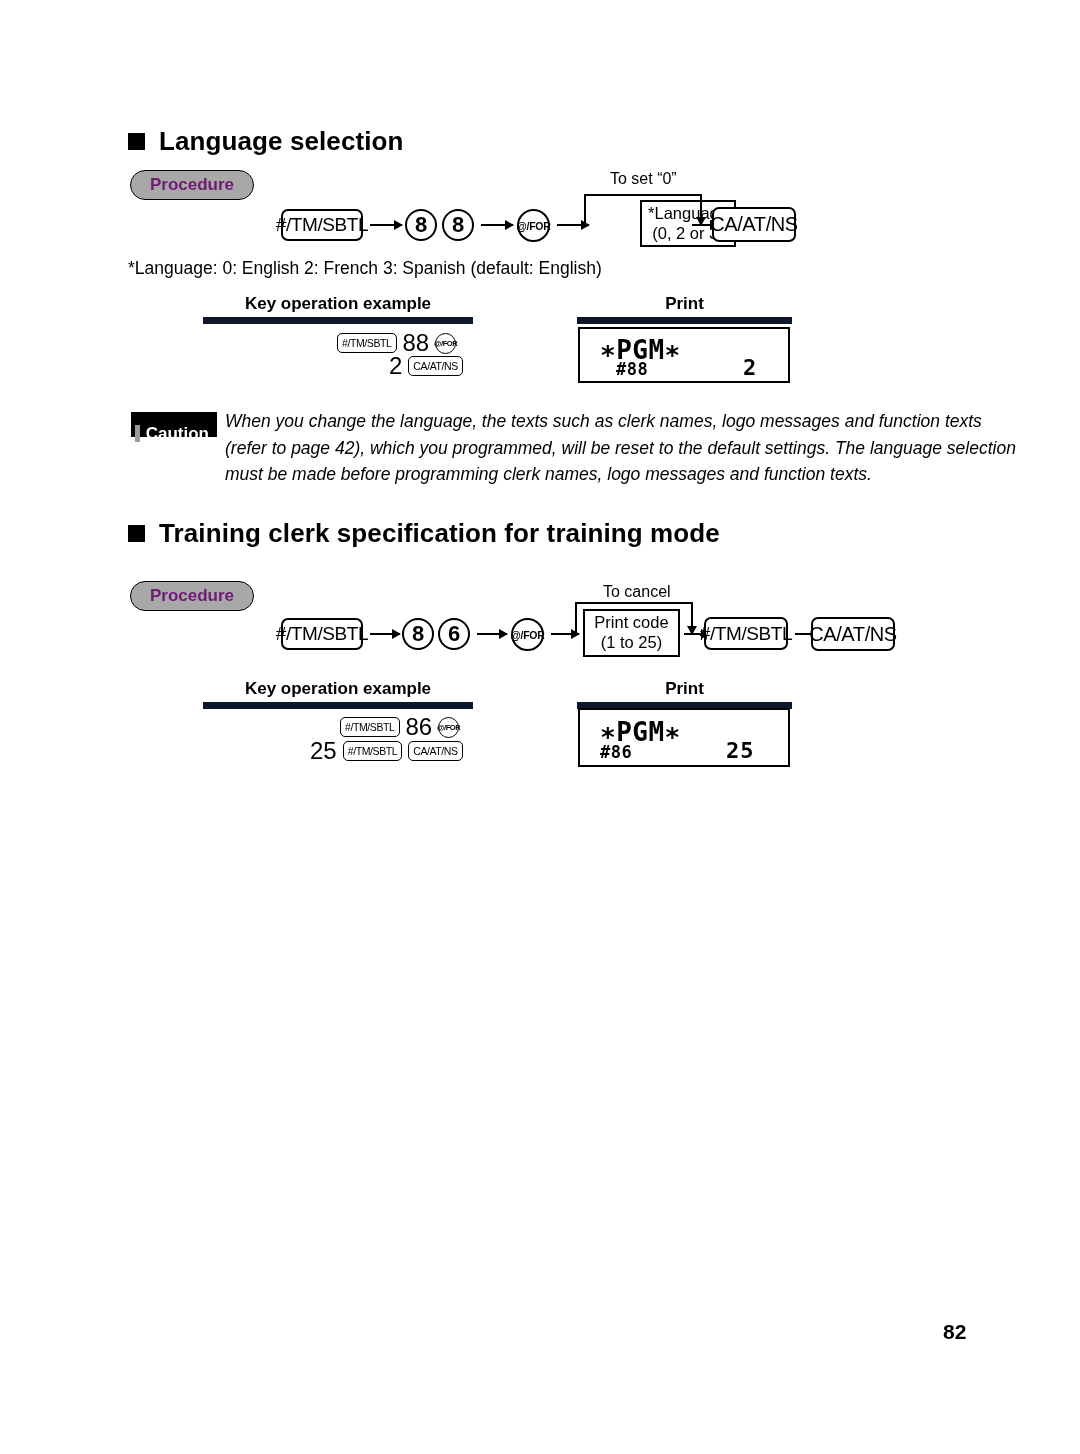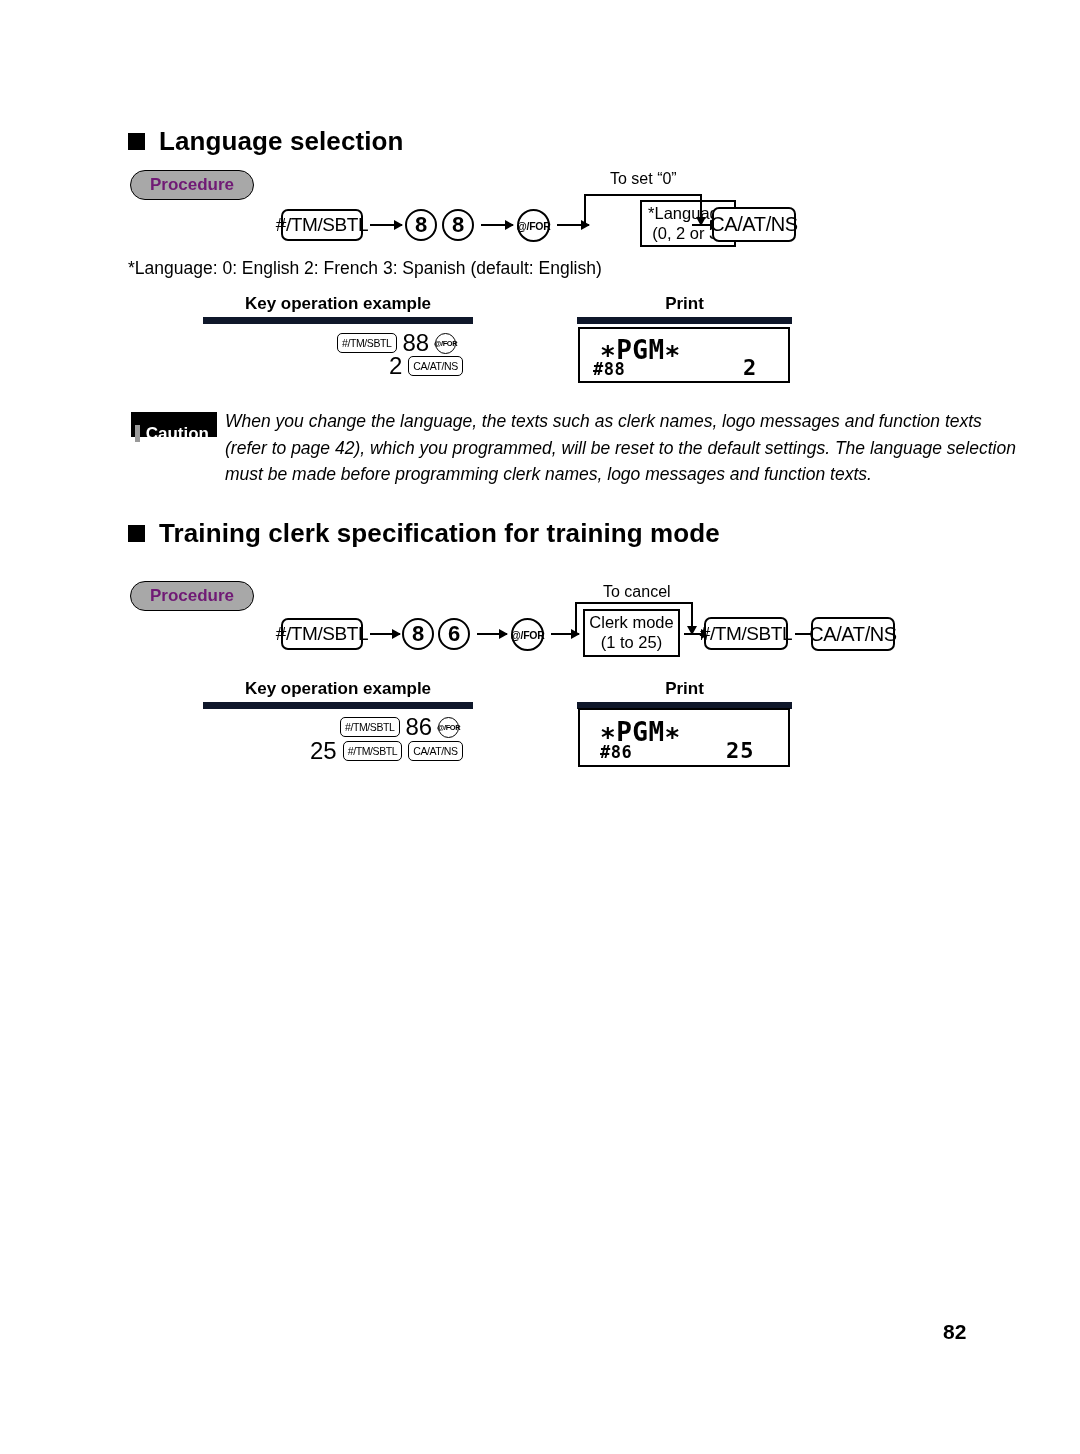--- a/index.html
+++ b/index.html
@@ -304,21 +304,21 @@
     <span class="ex-num">88</span>
     <span class="mini-key round">@/FOR</span>
   </div>
   <div class="ex-row" style="left:389px; top:352px;">
     <span class="ex-num">2</span>
     <span class="mini-key">CA/AT/NS</span>
   </div>
 
   <div class="print-box" style="left:578px; top:327px; width:212px; height:56px;">
     <div class="print-line print-title" style="left:20px; top:6px;">∗PGM∗</div>
-    <div class="print-line print-code" style="left:13px; top:30px;">#88</div>
+    <div class="print-line print-code" style="left:36px; top:30px;">#88</div>
     <div class="print-line print-value" style="left:163px; top:26px;">2</div>
   </div>
 
   <div class="caution-badge" style="left:131px; top:412px; width:86px;">
     <span class="tick"></span>
     <span>Caution</span>
   </div>
   <div class="caution-text" style="left:225px; top:408px;">When you change the language, the texts such as clerk names, logo messages and function texts (refer to page 42), which you programmed, will be reset to the default settings.  The language selection must be made before programming clerk names, logo messages and function texts.</div>
 
   <div class="section-heading" style="left:128px; top:518px;">
@@ -340,21 +340,21 @@
   <div class="key-circle num" style="left:402px; top:618px; width:32px; height:32px;">8</div>
   <div class="key-circle num" style="left:438px; top:618px; width:32px; height:32px;">6</div>
 
   <div class="arrow-h" style="left:477px; top:633px; width:30px;"></div>
 
   <div class="key-circle forkey" style="left:511px; top:618px; width:33px; height:33px;">@/FOR</div>
 
   <div class="arrow-h" style="left:551px; top:633px; width:28px;"></div>
 
   <div class="flow-box" style="left:583px; top:609px; width:97px; height:48px;">
-    <span>Clerk mode</span>
+    <span>Print code</span>
     <span>(1 to 25)</span>
   </div>
 
   <div class="line-v" style="left:575px; top:602px; height:32px;"></div>
   <div class="line-h" style="left:575px; top:602px; width:118px;"></div>
   <div class="arrow-down" style="left:691px; top:602px; height:25px;"></div>
 
   <div class="arrow-h" style="left:684px; top:633px; width:25px;"></div>
 
   <div class="key-rect" style="left:704px; top:617px; width:84px; height:33px;">#/TM/SBTL</div>

